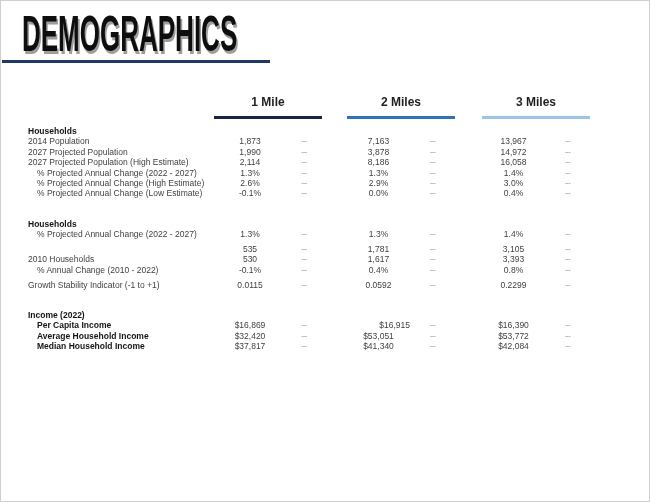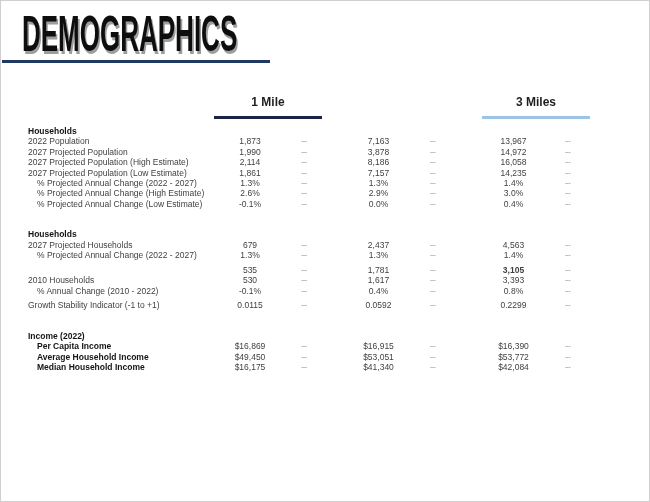--- a/index.html
+++ b/index.html
@@ -70,31 +70,34 @@
 
   <div class="title">DEMOGRAPHICS</div>
   <div class="title-rule"></div>
 
   <div class="table">
     <div class="grid header-row">
       <div class="cell label"></div>
       <div class="hcell c1" style="border-bottom-color: rgb(27, 36, 71);">
           <span>1 Mile</span>
         </div>
+      <div class="hcell c2" style="border-bottom-color: rgb(46, 117, 182);">
+          <span>2 Miles</span>
+        </div>
       <div class="hcell c3" style="border-bottom-color: rgb(157, 195, 230);">
           <span>3 Miles</span>
         </div>
     </div>
     <div id="sections">
         <div class="section">
           <div class="grid row">
             <div class="cell label heading">Households</div>
           </div>
           <div class="grid row">
-            <div class="cell label">2022 Population</div>
+            <div class="cell label">2014 Population</div>
             <div class="cell val" style="grid-column: 2;">1,873</div>
             <div class="cell dash" style="grid-column: 3;">---</div>
             <div class="cell val" style="grid-column: 5;">7,163</div>
             <div class="cell dash" style="grid-column: 6;">---</div>
             <div class="cell val" style="grid-column: 8;">13,967</div>
             <div class="cell dash" style="grid-column: 9;">---</div>
           </div>
           <div class="grid row">
             <div class="cell label">2027 Projected Population</div>
             <div class="cell val" style="grid-column: 2;">1,990</div>
@@ -107,29 +110,20 @@
           <div class="grid row">
             <div class="cell label">2027 Projected Population (High Estimate)</div>
             <div class="cell val" style="grid-column: 2;">2,114</div>
             <div class="cell dash" style="grid-column: 3;">---</div>
             <div class="cell val" style="grid-column: 5;">8,186</div>
             <div class="cell dash" style="grid-column: 6;">---</div>
             <div class="cell val" style="grid-column: 8;">16,058</div>
             <div class="cell dash" style="grid-column: 9;">---</div>
           </div>
           <div class="grid row">
-            <div class="cell label">2027 Projected Population (Low Estimate)</div>
-            <div class="cell val" style="grid-column: 2;">1,861</div>
-            <div class="cell dash" style="grid-column: 3;">---</div>
-            <div class="cell val" style="grid-column: 5;">7,157</div>
-            <div class="cell dash" style="grid-column: 6;">---</div>
-            <div class="cell val" style="grid-column: 8;">14,235</div>
-            <div class="cell dash" style="grid-column: 9;">---</div>
-          </div>
-          <div class="grid row">
             <div class="cell label indent">% Projected Annual Change (2022 - 2027)</div>
             <div class="cell val" style="grid-column: 2;">1.3%</div>
             <div class="cell dash" style="grid-column: 3;">---</div>
             <div class="cell val" style="grid-column: 5;">1.3%</div>
             <div class="cell dash" style="grid-column: 6;">---</div>
             <div class="cell val" style="grid-column: 8;">1.4%</div>
             <div class="cell dash" style="grid-column: 9;">---</div>
           </div>
           <div class="grid row">
             <div class="cell label indent">% Projected Annual Change (High Estimate)</div>
@@ -148,43 +142,34 @@
             <div class="cell dash" style="grid-column: 6;">---</div>
             <div class="cell val" style="grid-column: 8;">0.4%</div>
             <div class="cell dash" style="grid-column: 9;">---</div>
           </div>
         </div>
         <div class="section">
           <div class="grid row">
             <div class="cell label heading">Households</div>
           </div>
           <div class="grid row">
-            <div class="cell label">2027 Projected Households</div>
-            <div class="cell val" style="grid-column: 2;">679</div>
-            <div class="cell dash" style="grid-column: 3;">---</div>
-            <div class="cell val" style="grid-column: 5;">2,437</div>
-            <div class="cell dash" style="grid-column: 6;">---</div>
-            <div class="cell val" style="grid-column: 8;">4,563</div>
-            <div class="cell dash" style="grid-column: 9;">---</div>
-          </div>
-          <div class="grid row">
             <div class="cell label indent">% Projected Annual Change (2022 - 2027)</div>
             <div class="cell val" style="grid-column: 2;">1.3%</div>
             <div class="cell dash" style="grid-column: 3;">---</div>
             <div class="cell val" style="grid-column: 5;">1.3%</div>
             <div class="cell dash" style="grid-column: 6;">---</div>
             <div class="cell val" style="grid-column: 8;">1.4%</div>
             <div class="cell dash" style="grid-column: 9;">---</div>
           </div>
           <div class="grid row gap-before">
             <div class="cell val" style="grid-column: 2;">535</div>
             <div class="cell dash" style="grid-column: 3;">---</div>
             <div class="cell val" style="grid-column: 5;">1,781</div>
             <div class="cell dash" style="grid-column: 6;">---</div>
-            <div class="cell val" style="grid-column: 8; font-weight: bold;">3,105</div>
+            <div class="cell val" style="grid-column: 8;">3,105</div>
             <div class="cell dash" style="grid-column: 9;">---</div>
           </div>
           <div class="grid row">
             <div class="cell label">2010 Households</div>
             <div class="cell val" style="grid-column: 2;">530</div>
             <div class="cell dash" style="grid-column: 3;">---</div>
             <div class="cell val" style="grid-column: 5;">1,617</div>
             <div class="cell dash" style="grid-column: 6;">---</div>
             <div class="cell val" style="grid-column: 8;">3,393</div>
             <div class="cell dash" style="grid-column: 9;">---</div>
@@ -209,37 +194,37 @@
           </div>
         </div>
         <div class="section">
           <div class="grid row">
             <div class="cell label heading">Income (2022)</div>
           </div>
           <div class="grid row">
             <div class="cell label indent bold">Per Capita Income</div>
             <div class="cell val" style="grid-column: 2;">$16,869</div>
             <div class="cell dash" style="grid-column: 3;">---</div>
-            <div class="cell val" style="grid-column: 5;">$16,915</div>
+            <div class="cell val" style="grid-column: 5; text-align: right;">$16,915</div>
             <div class="cell dash" style="grid-column: 6;">---</div>
             <div class="cell val" style="grid-column: 8;">$16,390</div>
             <div class="cell dash" style="grid-column: 9;">---</div>
           </div>
           <div class="grid row">
             <div class="cell label indent bold">Average Household Income</div>
-            <div class="cell val" style="grid-column: 2;">$49,450</div>
+            <div class="cell val" style="grid-column: 2;">$32,420</div>
             <div class="cell dash" style="grid-column: 3;">---</div>
             <div class="cell val" style="grid-column: 5;">$53,051</div>
             <div class="cell dash" style="grid-column: 6;">---</div>
             <div class="cell val" style="grid-column: 8;">$53,772</div>
             <div class="cell dash" style="grid-column: 9;">---</div>
           </div>
           <div class="grid row">
             <div class="cell label indent bold">Median Household Income</div>
-            <div class="cell val" style="grid-column: 2;">$16,175</div>
+            <div class="cell val" style="grid-column: 2;">$37,817</div>
             <div class="cell dash" style="grid-column: 3;">---</div>
             <div class="cell val" style="grid-column: 5;">$41,340</div>
             <div class="cell dash" style="grid-column: 6;">---</div>
             <div class="cell val" style="grid-column: 8;">$42,084</div>
             <div class="cell dash" style="grid-column: 9;">---</div>
           </div>
         </div>
       </div>
   </div>
 

